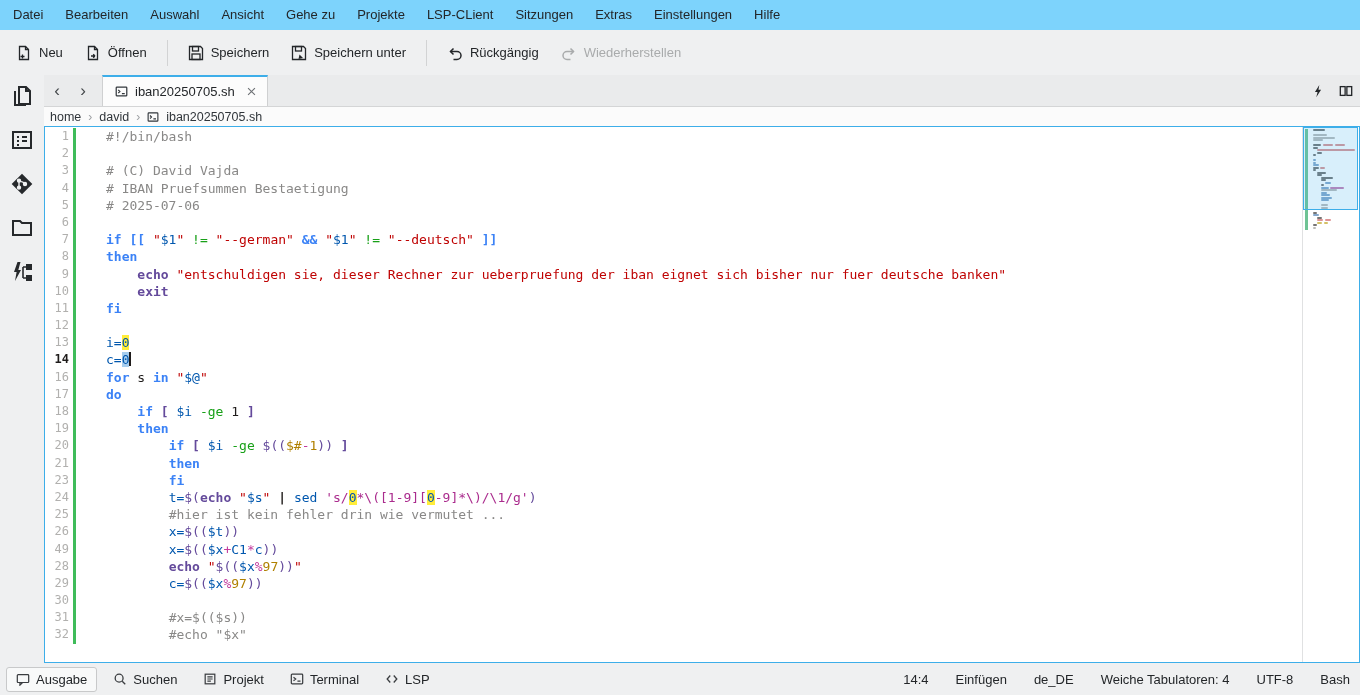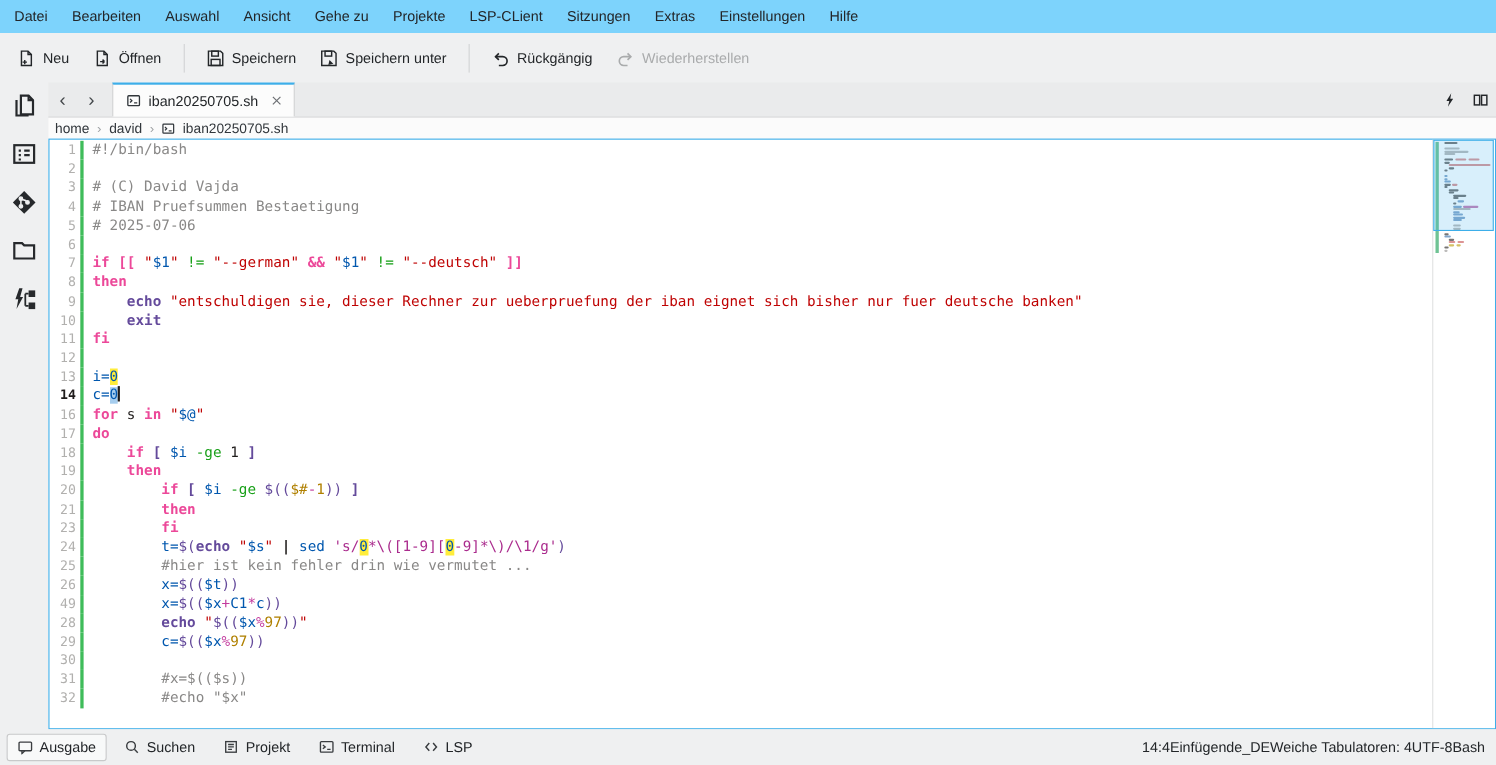--- a/index.html
+++ b/index.html
@@ -42,24 +42,24 @@
   .crumb-sep { color:#9da0a3; font-size:12px; }
   .crumb-icon { display:flex; } .crumb-icon svg { width:12px; height:12px; color:#31363b; }
 
   
   .editor { flex:1 1 auto; display:flex; background:#ffffff; border:1px solid #3daee9; min-height:0; overflow:hidden; }
   .codearea { flex:1 1 auto; overflow:hidden; padding-top:1px; font-family:"DejaVu Sans Mono", monospace; font-size:13px; line-height:17.2px; }
   .code-row { display:flex; height:17.2px; }
   .ln { width:24px; text-align:right; color:#b1b0ae; font-size:12px; flex:0 0 auto; line-height:17.2px; }
   .ln.current { color:#1f1c1b; font-weight:bold; }
   .lnbar { width:3px; background:#3fbc5a; margin-left:4px; flex:0 0 auto; }
-  .code { white-space:pre; padding-left:8px; color:#1f1c1b; }
+  .code { white-space:pre; padding-left:30px; color:#1f1c1b; }
   .tk.pl { color:#1f1c1b; }
   .tk.cm { color:#898887; }
-  .tk.kw { color:#ec4899; font-weight:bold; }
+  .tk.kw { color:#3b82f6; font-weight:bold; }
   .tk.bi { color:#644a9b; font-weight:bold; }
   .tk.st { color:#bf0303; }
   .tk.var { color:#0057ae; }
   .tk.cmd { color:#0057ae; }
   .tk.op { color:#18a018; }
   .tk.num { color:#1f1c1b; }
   .tk.pur { color:#644a9b; }
   .tk.brk { color:#644a9b; font-weight:bold; }
   .tk.pipe { color:#1f1c1b; font-weight:bold; }
   .tk.anum { color:#b08000; }
@@ -77,21 +77,21 @@
   .mk-g { background:#bcbbba; } .mk-d { background:#767574; } .mk-b { background:#85a7cb; }
   .mk-r { background:#dd9494; } .mk-p { background:#c77fb5; } .mk-y { background:#d4c065; }
   .mm-viewport { position:absolute; left:0; right:1px; border:1px solid #3daee9; background:rgba(61,174,233,.20); }
 
   
   .statusbar { height:32px; background:#eff0f1; display:flex; align-items:center; padding:0 10px 0 6px; flex:0 0 auto; font-size:13px; }
   .sb-left { display:flex; align-items:flex-end; gap:6px; }
   .sb-btn { display:flex; align-items:center; gap:6px; padding:4px 9px; border:1px solid transparent; border-radius:3px; color:#232629; }
   .sb-btn.active { background:#f8f9f9; border-color:#c8c9ca; }
   .sb-btn svg { width:14px; height:14px; color:#3a3d40; }
-  .sb-right { margin-left:auto; display:flex; align-items:center; color:#232629; }
+  .sb-right { margin-left:auto; display:flex; align-items:center; gap:27px; color:#232629; }
 </style>
 </head>
 <body>
 
 <div class="app">
   <div class="menubar">
       <div class="menu-item">Datei</div>
       <div class="menu-item">Bearbeiten</div>
       <div class="menu-item">Auswahl</div>
       <div class="menu-item">Ansicht</div>

